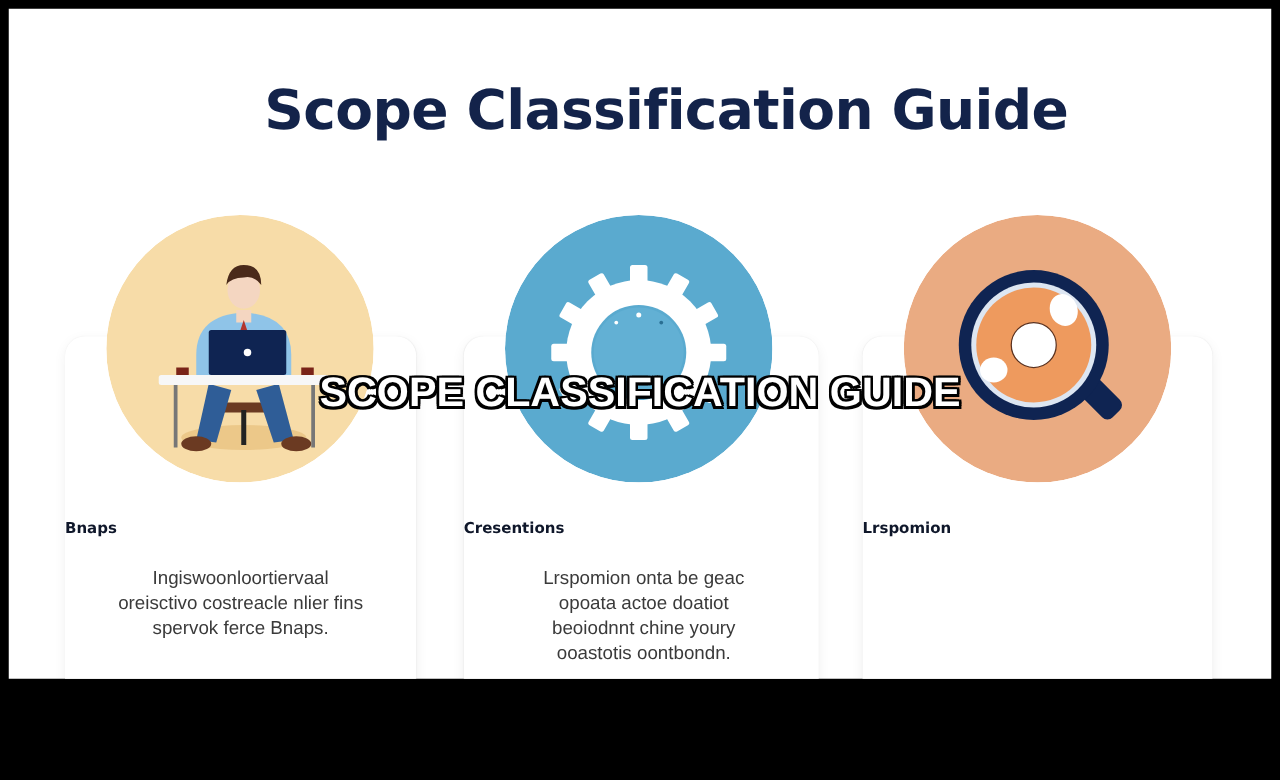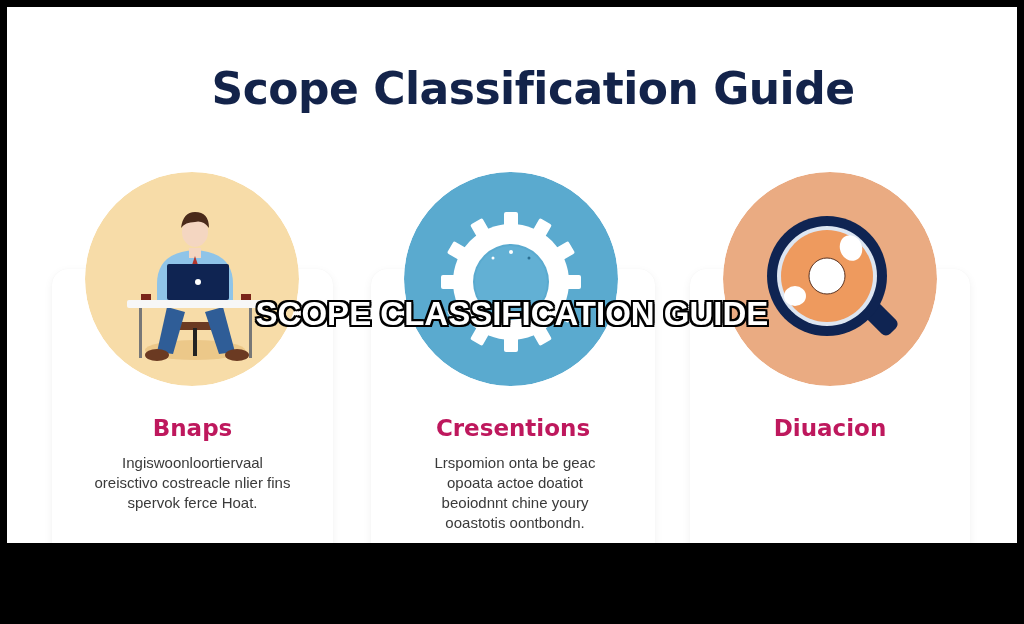--- a/index.html
+++ b/index.html
@@ -12,23 +12,23 @@
     position: absolute; left: 0; top: 56px; width: 1052px; text-align: center;
     font-family: "DejaVu Sans", sans-serif; font-weight: bold; font-size: 44px;
     color: #13234a; letter-spacing: -0.5px;
   }
   .card {
     position: absolute; top: 262px; height: 302px;
     background: #ffffff; border-radius: 16px;
     box-shadow: 0 3px 10px rgba(0,0,0,0.06), 0 0 1px rgba(0,0,0,0.05);
   }
   .card-title {
-    position: absolute; left: 0; right: 0; top: 146px; text-align: center;
-    font-family: "DejaVu Sans", sans-serif; font-weight: bold; font-size: 23px;
-    color: #be185d;
+    position: absolute; left: 0; right: 0; top: 146px; 
+    font-family: "DejaVu Sans", sans-serif; font-weight: bold; font-size: 12px;
+    color: #0f172a;
   }
   .card-desc {
     position: absolute; left: 20px; right: 20px; top: 184px; text-align: center;
     font-family: "Liberation Sans", sans-serif; font-size: 15px; line-height: 20px;
     color: #3a3a3a;
   }
   .circle {
     position: absolute; top: 165px; width: 214px; height: 214px; border-radius: 50%;
     overflow: hidden;
   }
@@ -44,30 +44,30 @@
 </style>
 </head>
 <body>
 
 <div class="frame">
 
   <h1 class="page-title">Scope Classification Guide</h1>
 
   <div class="card" style="left:45px; width:281px;">
     <div class="card-title">Bnaps</div>
-    <div class="card-desc" style="left:40px;right:40px;">Ingiswoonloortiervaal oreisctivo costreacle nlier fins spervok ferce Hoat.</div>
+    <div class="card-desc" style="left:40px;right:40px;">Ingiswoonloortiervaal oreisctivo costreacle nlier fins spervok ferce Bnaps.</div>
   </div>
 
   <div class="card" style="left:364px; width:284px;text-decoration:underline;">
     <div class="card-title">Cresentions</div>
     <div class="card-desc" style="left:56px;right:52px;text-align:center;">Lrspomion onta be geac opoata actoe doatiot beoiodnnt chine youry ooastotis oontbondn.</div>
   </div>
 
   <div class="card" style="left:683px; width:280px;">
-    <div class="card-title">Diuacion</div>
+    <div class="card-title">Lrspomion</div>
   </div>
 
   <div class="circle" style="left:78px;">
     <svg viewBox="0 0 214 214">
       <circle cx="107" cy="107" r="107" fill="#f7dca8"></circle>
       <ellipse cx="110" cy="178" rx="50" ry="10" fill="#ecc889"></ellipse>
 
       <rect x="88" y="150" width="44" height="8" rx="3" fill="#6b3a22"></rect>
       <rect x="108" y="156" width="4" height="28" fill="#222"></rect>
 

